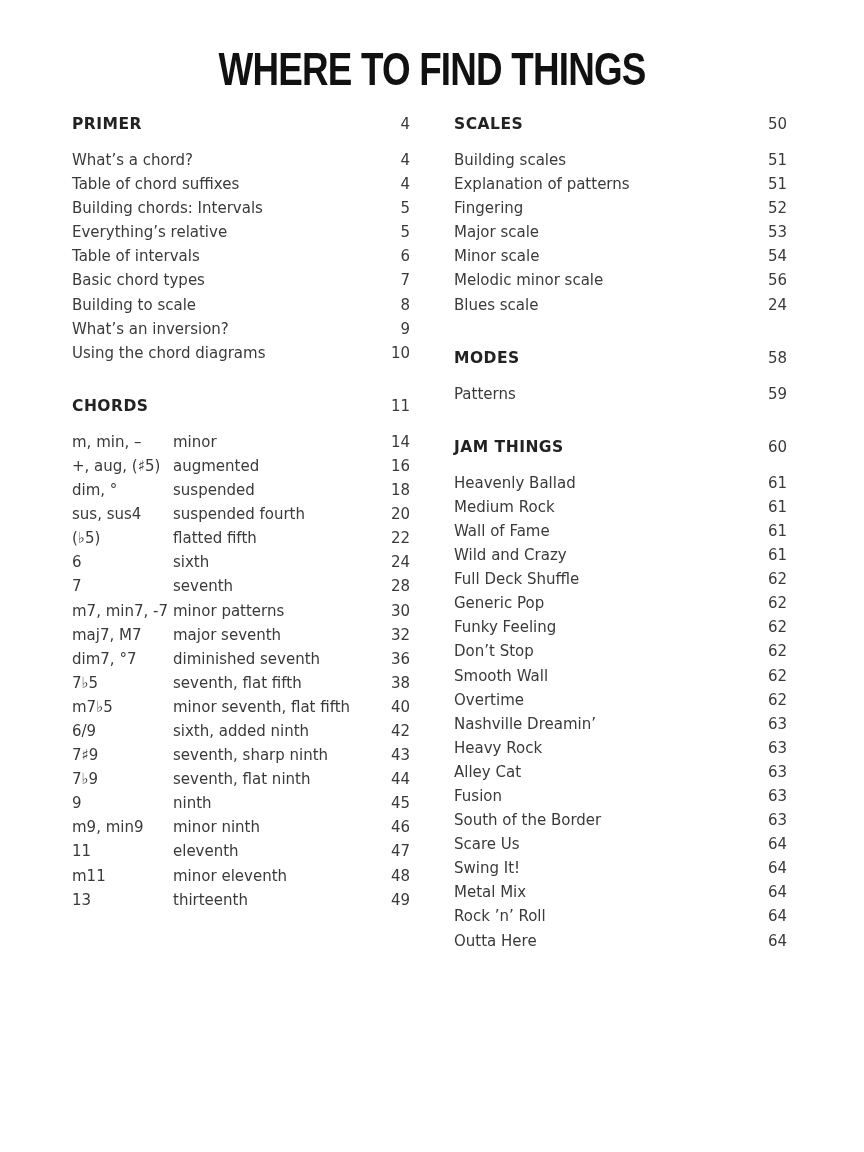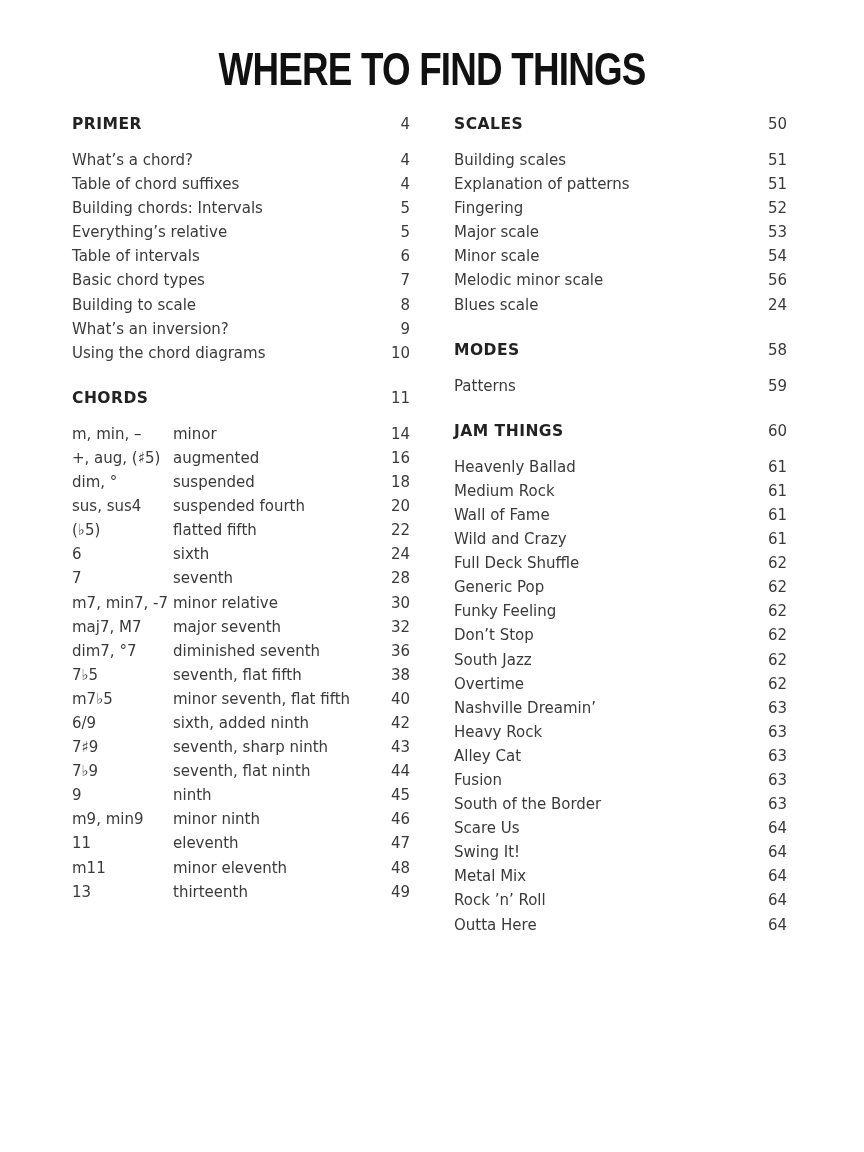--- a/index.html
+++ b/index.html
@@ -32,21 +32,21 @@
     white-space: nowrap;
     font-family: "Liberation Sans", sans-serif;
   }
   .column {
     position: absolute;
     top: 112px;
   }
   .column-left  { left: 72px;  width: 338px; }
   .column-right { left: 454px; width: 333px; }
 
-  .toc-section { margin-top: 21px; }
+  .toc-section { margin-top: 29px; }
   .toc-section:first-child { margin-top: 0; }
 
   .section-heading-row {
     display: flex;
     align-items: baseline;
     line-height: 24px;
     margin-bottom: 12px;
   }
   .section-heading {
     flex: 1;
@@ -176,21 +176,21 @@
           <span class="entry-label">sixth</span>
           <span class="entry-page">24</span>
         </div>
         <div class="entry-row">
           <span class="entry-suffix">7</span>
           <span class="entry-label">seventh</span>
           <span class="entry-page">28</span>
         </div>
         <div class="entry-row">
           <span class="entry-suffix">m7, min7, -7</span>
-          <span class="entry-label">minor relative</span>
+          <span class="entry-label">minor patterns</span>
           <span class="entry-page">30</span>
         </div>
         <div class="entry-row">
           <span class="entry-suffix">maj7, M7</span>
           <span class="entry-label">major seventh</span>
           <span class="entry-page">32</span>
         </div>
         <div class="entry-row">
           <span class="entry-suffix">dim7, °7</span>
           <span class="entry-label">diminished seventh</span>
@@ -325,21 +325,21 @@
         </div>
         <div class="entry-row">
           <span class="entry-label">Funky Feeling</span>
           <span class="entry-page">62</span>
         </div>
         <div class="entry-row">
           <span class="entry-label">Don’t Stop</span>
           <span class="entry-page">62</span>
         </div>
         <div class="entry-row">
-          <span class="entry-label">South Jazz</span>
+          <span class="entry-label">Smooth Wall</span>
           <span class="entry-page">62</span>
         </div>
         <div class="entry-row">
           <span class="entry-label">Overtime</span>
           <span class="entry-page">62</span>
         </div>
         <div class="entry-row">
           <span class="entry-label">Nashville Dreamin’</span>
           <span class="entry-page">63</span>
         </div>

